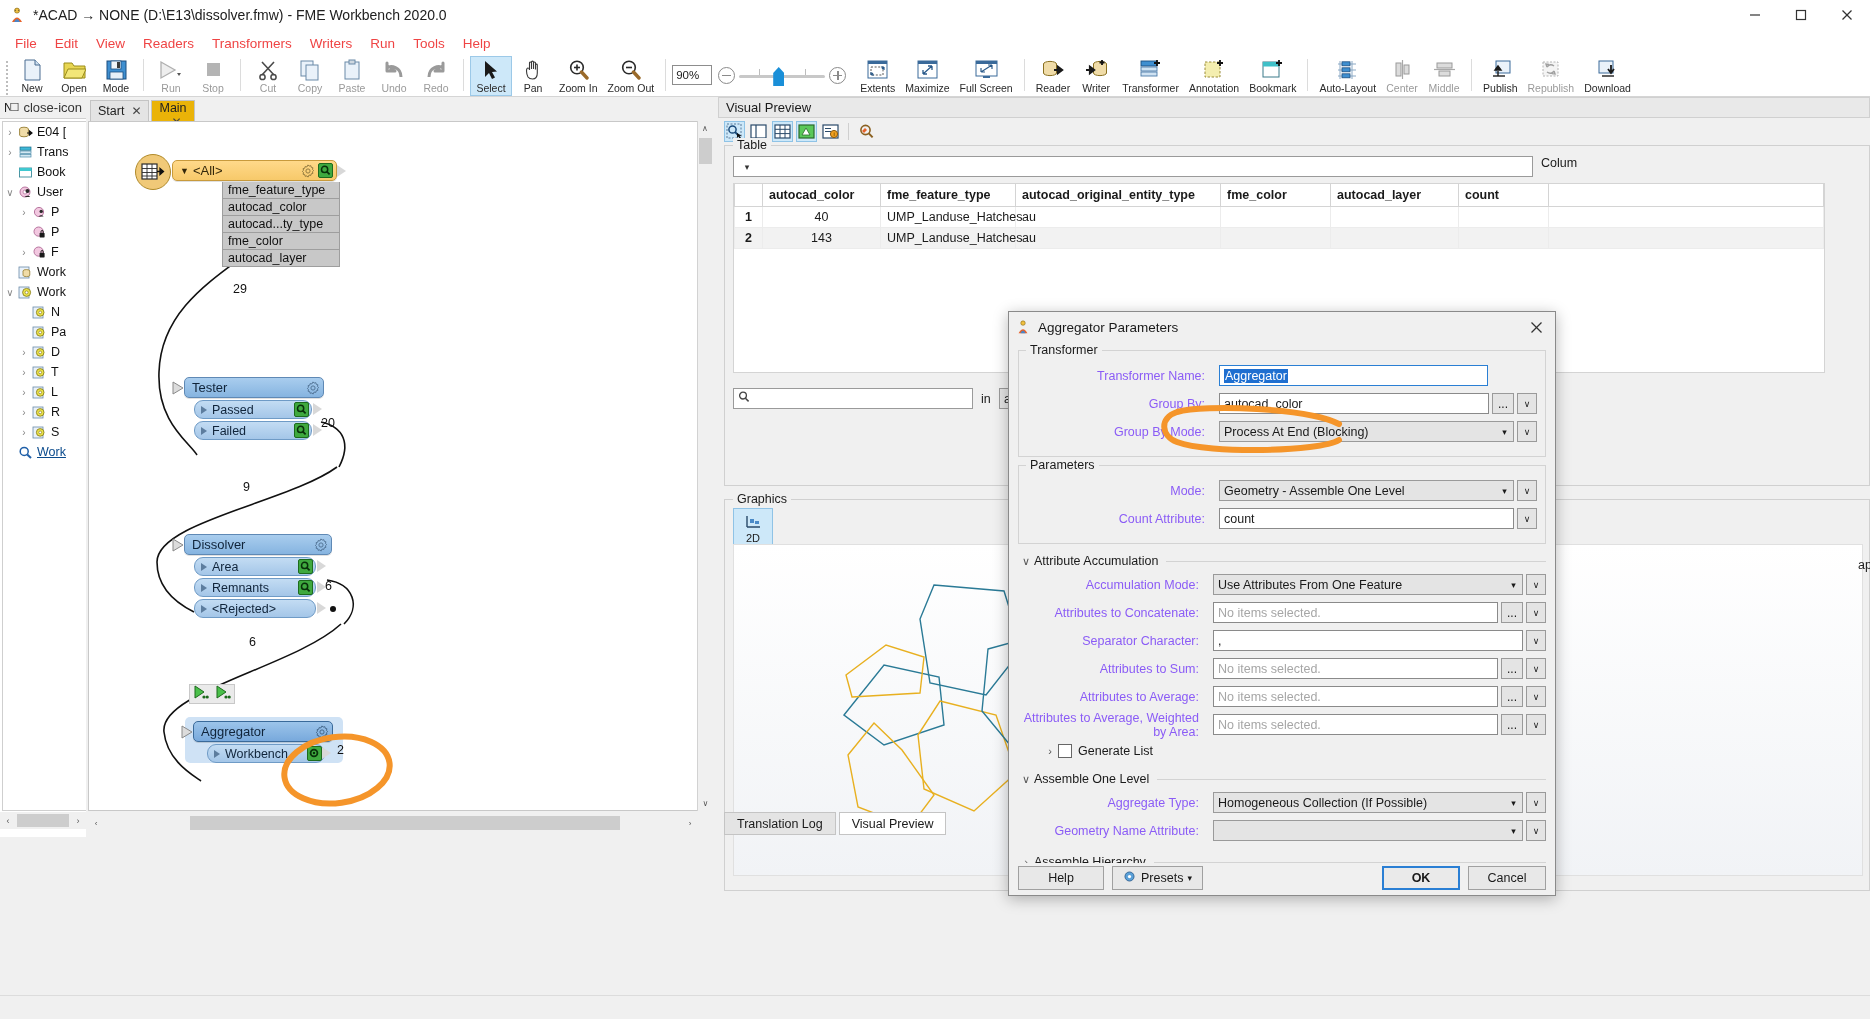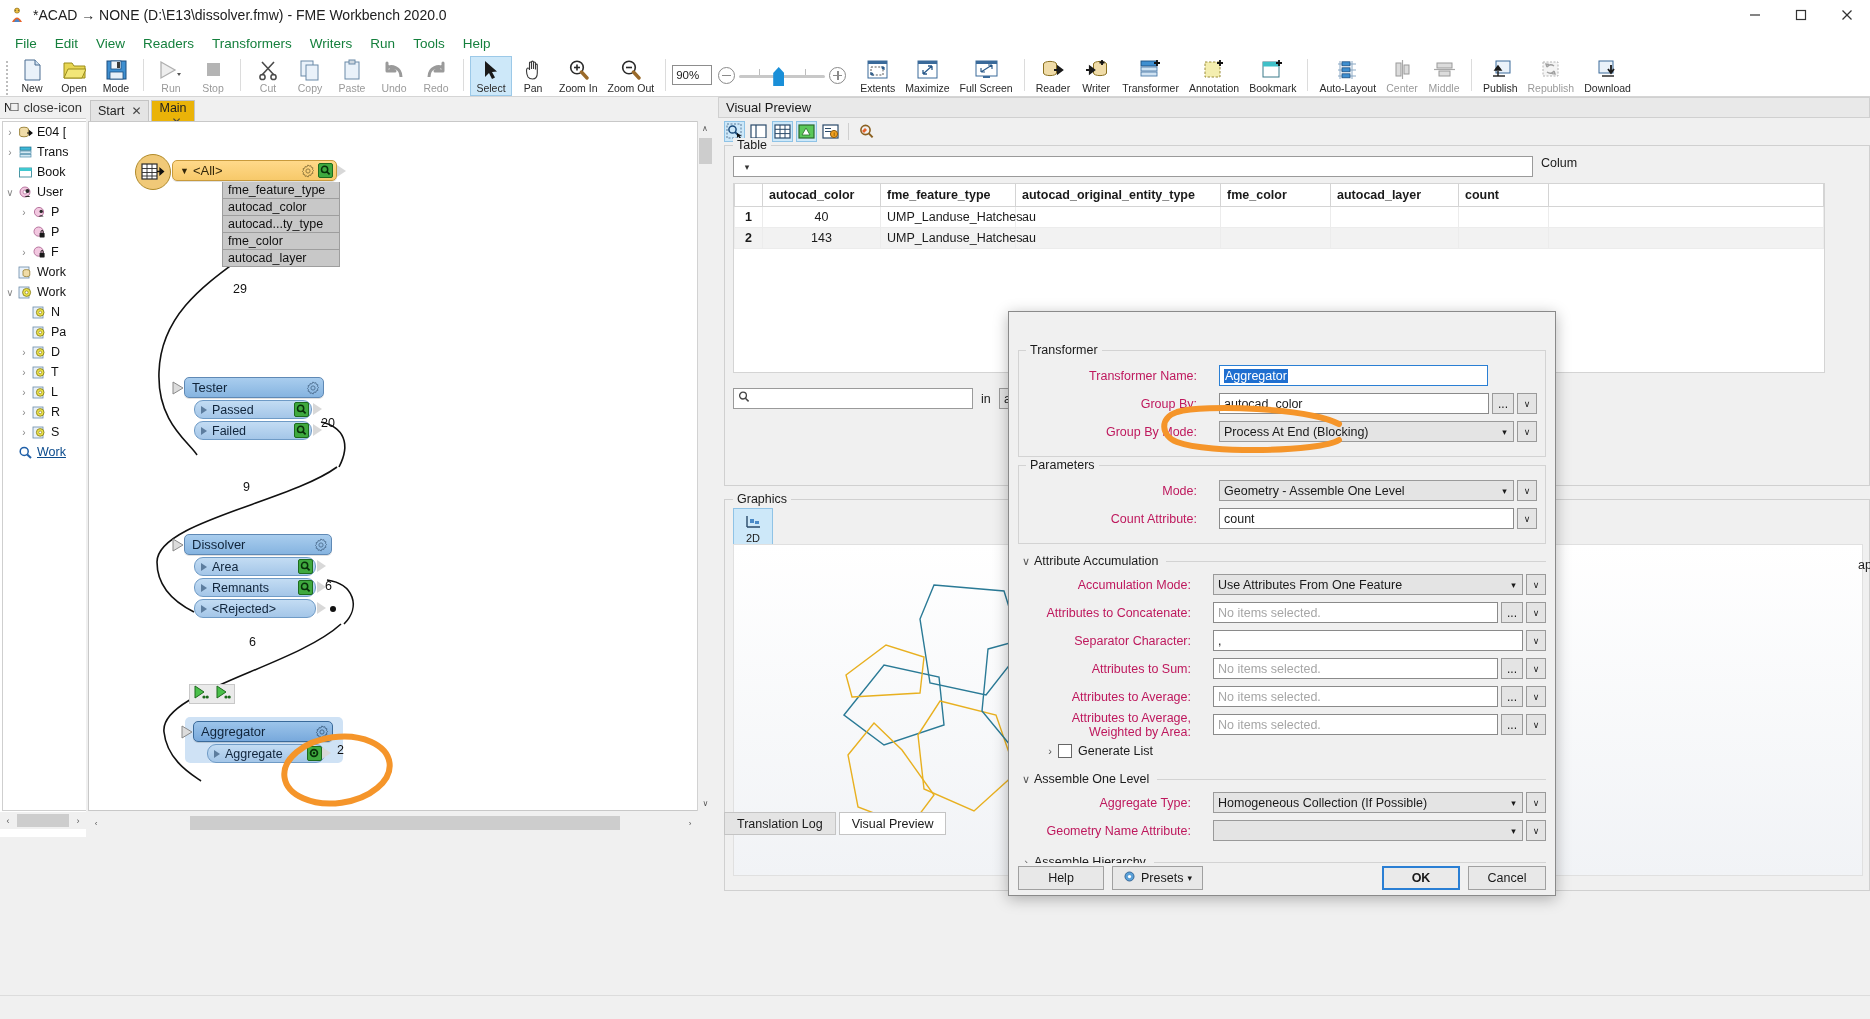--- a/index.html
+++ b/index.html
@@ -24,21 +24,21 @@
   .titlebar .tb-text { font-size:14px; color:#202020; white-space:nowrap; }
   .winbtns { position:absolute; right:0; top:0; height:30px; display:flex; }
   .winbtn { width:46px; height:30px; display:flex; align-items:center; justify-content:center; color:#333; }
   .winbtn svg { display:block; }
 
   
   .menubar {
     position:absolute; left:0; top:30px; width:1870px; height:26px;
     background:#ffffff; display:flex; align-items:center; padding-left:6px;
   }
-  .menu-item { padding:3px 9px; font-size:13.5px; color:#15803d; white-space:nowrap; }
+  .menu-item { padding:3px 9px; font-size:13.5px; color:#ef4444; white-space:nowrap; }
 
   
   .toolbar {
     position:absolute; left:0; top:56px; width:1870px; height:41px;
     background:#ffffff; border-bottom:1px solid #d5d5d5;
     display:flex; align-items:flex-start; padding-left:4px;
   }
   .tb-grip { width:7px; height:38px; margin-top:1px;
     background-image: repeating-linear-gradient(to bottom, #bdbdbd 0 2px, transparent 2px 4px);
     background-size:2px 100%; background-repeat:no-repeat; background-position:2px 4px; }
@@ -161,21 +161,21 @@
   .dlg { position:absolute; left:1008px; top:214px; width:548px; height:585px;
      background:#f0f0f0; border:1px solid #8a8a8a; box-shadow:0 3px 14px rgba(0,0,0,.28); z-index:40; }
   .dlg-title { height:30px; background:#f0f0f0; display:flex; align-items:center; padding:0 6px; }
   .dlg-title .dt-ic { width:16px; height:16px; margin-right:7px; }
   .dlg-title .dt-tx { flex:1; font-size:13.5px; }
   .dlg-title .dt-x { width:26px; height:24px; display:flex; align-items:center; justify-content:center; color:#333; }
   .dlg-body { position:absolute; left:0; top:30px; width:546px; height:521px; overflow:hidden; }
   .fgroup { position:relative; margin:8px 9px 0 9px; border:1px solid #d3d3d3; padding:12px 8px 9px 8px; }
   .fgroup > .leg { position:absolute; top:-8px; left:7px; background:#f0f0f0; padding:0 4px; font-size:12.5px; }
   .frow { display:flex; align-items:center; height:25px; margin-bottom:3px; }
-  .frow .flabel { flex:0 0 auto; text-align:right; font-size:12.5px; padding-right:22px; color:#be185d; }
+  .frow .flabel { flex:0 0 auto; text-align:right; font-size:12.5px; padding-right:14px; color:#8b5cf6; }
   .fctl { flex:1; display:flex; align-items:center; min-width:0; }
   .in-txt { flex:1; height:21px; border:1px solid #8a8a8a; background:#fff; display:flex; align-items:center;
      padding-left:4px; font-size:12.5px; min-width:0; overflow:hidden; white-space:nowrap; }
   .in-txt .hl { background:#1f6fd0; color:#fff; padding:0 1px; }
   .in-txt.ph { color:#a6a6a6; }
   .sel-box { flex:1; height:21px; border:1px solid #9a9a9a; background:#e4e4e4; display:flex; align-items:center;
      padding-left:4px; font-size:12.5px; min-width:0; overflow:hidden; white-space:nowrap; }
   .sel-box .arw { margin-left:auto; width:17px; text-align:center; font-size:9px; }
   .dots { width:22px; height:21px; margin-left:3px; border:1px solid #9a9a9a; background:#e4e4e4;
      display:flex; align-items:center; justify-content:center; font-size:12px; }
@@ -949,21 +949,21 @@
             <span class="gear">
               <svg width="14" height="14" viewBox="0 0 16 16">
                   <path d="M8 1 l1.3 1.4 1.9-.5 .5 1.9 1.9 .5-.5 1.9 1.4 1.3-1.4 1.3 .5 1.9-1.9 .5-.5 1.9-1.9-.5L8 15l-1.3-1.4-1.9 .5-.5-1.9-1.9-.5 .5-1.9L1.5 8.5 2.9 7.2 2.4 5.3l1.9-.5 .5-1.9 1.9 .5Z" fill="none" stroke="#2a4a6a" stroke-width="1.1"></path>
                   <circle cx="8" cy="8" r="2.4" fill="none" stroke="#2a4a6a" stroke-width="1.1"></circle>
                 </svg>
             </span>
           </div>
           <div style="margin-left:14px;width:118px;">
             <div class="node-port">
               <span class="port-tri"></span>
-              <span style="flex:1">Aggregate</span>
+              <span style="flex:1">Workbench</span>
               <span class="mag">
                 <svg width="11" height="11">
                     <circle cx="5" cy="5" r="3.4" fill="none" stroke="#08300a" stroke-width="1.8"></circle>
                     <circle cx="5" cy="5" r="1.2" fill="#08300a"></circle>
                   </svg>
               </span>
             </div>
           </div>
           <div style="position:absolute;left:129px;top:26px;">
               <div class="out-arrow"></div>
@@ -1195,20 +1195,36 @@
             <path d="M254 104 L320 86 L362 130 L348 196 L286 212 L248 166 Z" fill="none" stroke="#2a7a96" stroke-width="1.4"></path>
           </svg>
         </div>
         <div class="vp-side-lbl" style="right:-3px;top:58px;">ap</div>
       </div>
 
       <div class="coordline" style="left:478px;top:395px;">X: ........... Y: ........... Unknown Coordinate System: Unknown</div>
     </div>
 
     <div class="dlg">
+      <div class="dlg-title">
+        <span class="dt-ic">
+          <svg width="16" height="16" viewBox="0 0 18 18">
+            <circle cx="9" cy="4.6" r="2.5" fill="#f0c040" stroke="#8a6a12" stroke-width=".7"></circle>
+            <path d="M4 16 Q9 7 14 16 Z" fill="#e8622a"></path>
+            <path d="M6 16 Q9 10 12 16 Z" fill="#4a86c8"></path>
+          </svg>
+        </span>
+        <span class="dt-tx">Aggregator Parameters</span>
+        <span class="dt-x">
+          <svg width="13" height="13">
+              <line x1="1.5" y1="1.5" x2="11.5" y2="11.5" stroke="#333" stroke-width="1.3"></line>
+              <line x1="11.5" y1="1.5" x2="1.5" y2="11.5" stroke="#333" stroke-width="1.3"></line>
+            </svg>
+        </span>
+      </div>
 
       <div class="dlg-body">
 
         <div class="fgroup">
           <span class="leg">Transformer</span>
 
           <div class="frow">
             <span class="flabel" style="width:192px">Transformer Name:</span>
             <span class="fctl">
               <span class="in-txt" style="border-color:#2a7fd4;">

